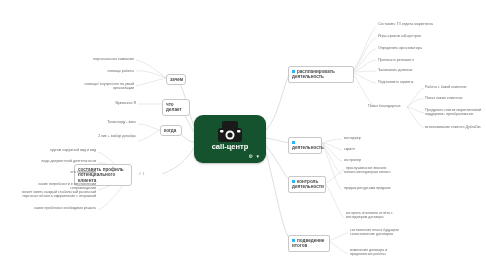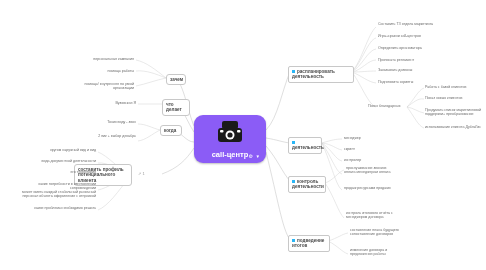--- a/index.html
+++ b/index.html
@@ -25,28 +25,28 @@
     position: absolute;
     color: #3f3f3f;
     line-height: 1.15;
     white-space: normal;
   }
   
   .central {
     position: absolute;
     left: 194px; top: 115px;
     width: 72px; height: 48px;
-    background: #8b5cf6;
+    background: #14532d;
     border-radius: 9px;
     box-shadow: 0 1px 2px rgba(0,0,0,0.25);
     display: flex;
     flex-direction: column;
     align-items: center;
     justify-content: flex-end;
-    padding-bottom: 4px;
+    padding-bottom: 12px;
   }
   .central-label {
     font-size: 7.5px;
     font-weight: bold;
     color: #ffffff;
   }
   .central-icons {
     position: absolute;
     right: 6px; bottom: 4px;
     font-size: 5px;

